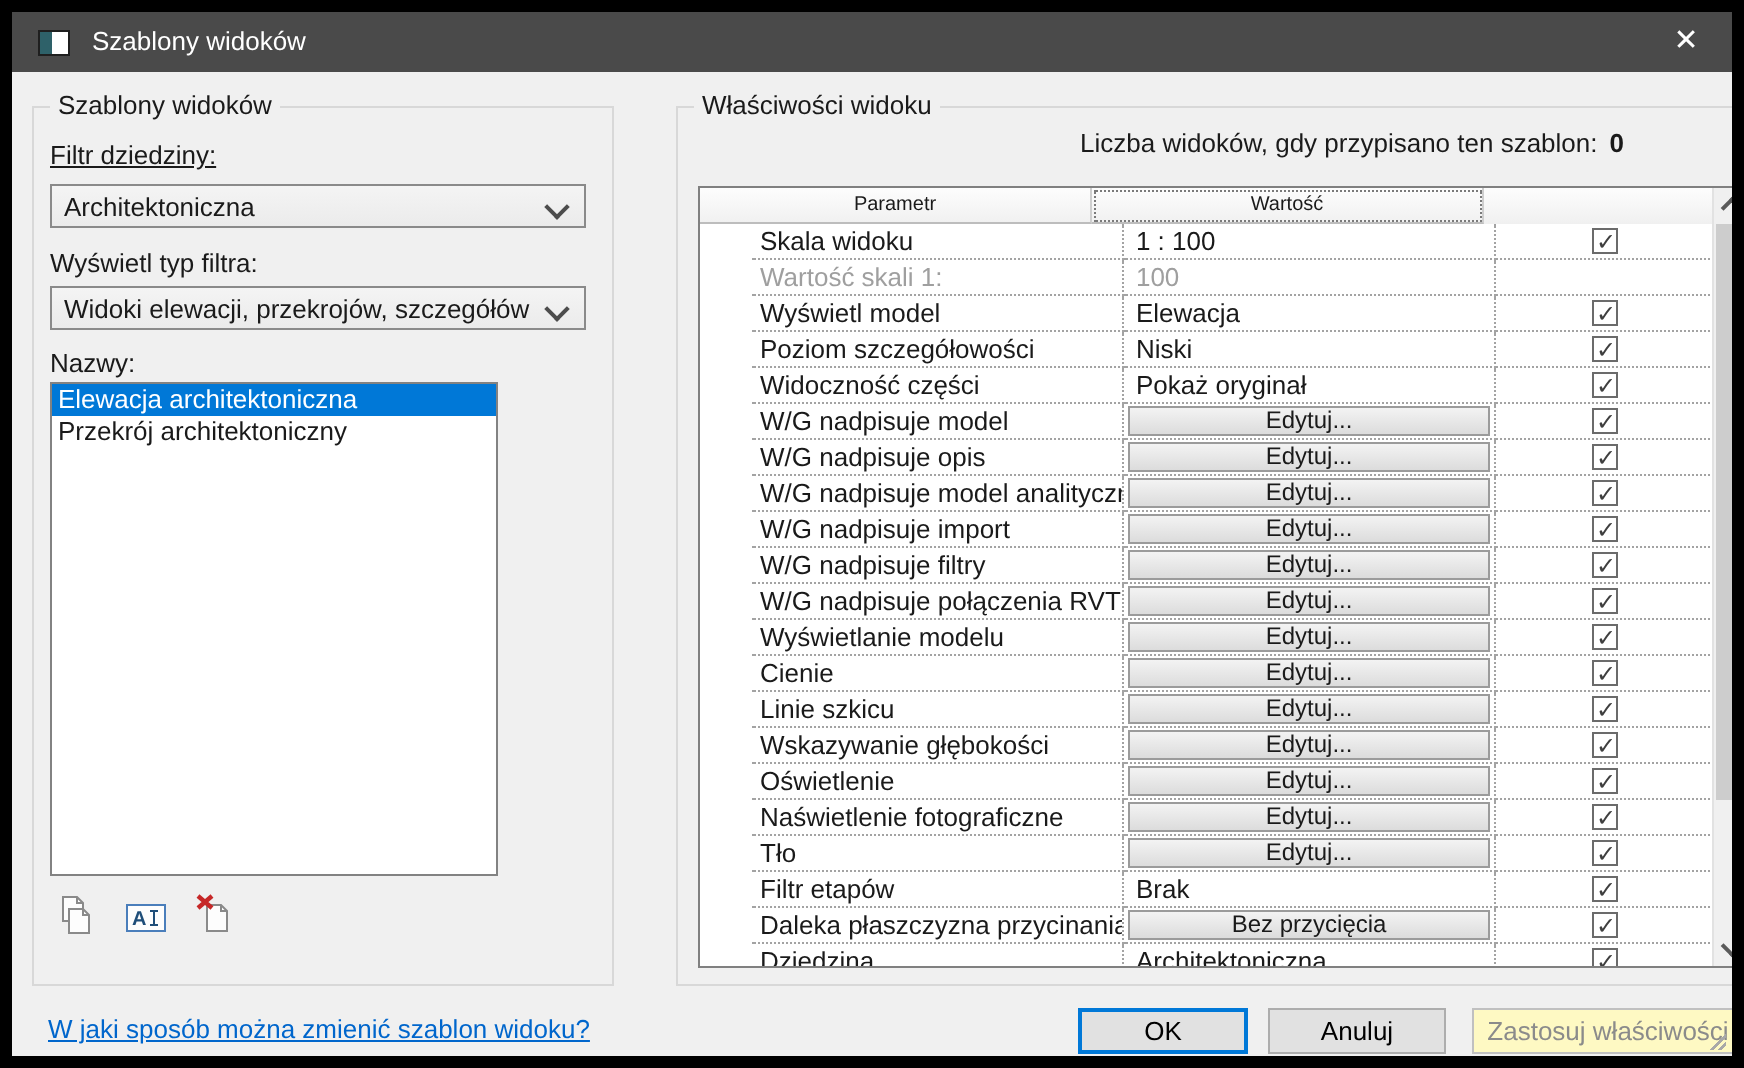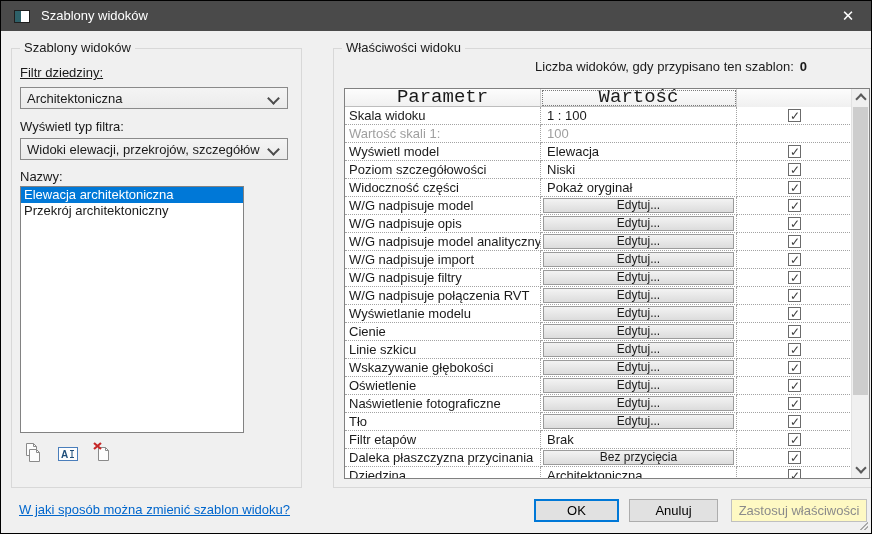--- a/index.html
+++ b/index.html
@@ -1,18 +1,18 @@
 <!DOCTYPE html>
 <html><head>
 <meta charset="utf-8">
 <style>
   html,body { margin:0; padding:0; background:#888; }
   .window {
     position:relative; width:872px; height:534px; box-sizing:border-box;
-    background:#f0f0f0; border:1px solid #000000; overflow:hidden;
+    background:#f0f0f0; border:6px solid #000000; overflow:hidden;
     font-family:"Liberation Sans", sans-serif; color:#1a1a1a;
   }
   
   .titlebar { position:absolute; left:0; top:0; right:0; height:30px; background:#4a4a4a; }
   .titleicon { position:absolute; left:13px; top:9px; width:16px; height:13px; background:#fff; border:1px solid #1f1f1f; box-sizing:border-box; }
   .titleicon::before { content:""; position:absolute; left:0; top:0; width:6px; height:11px; background:#2e6169; }
   .titletext { position:absolute; left:40px; top:7px; font-size:13px; color:#ffffff; }
   .closebtn { position:absolute; right:10px; top:4px; width:26px; height:22px; color:#fff; font-size:15px; line-height:22px; text-align:center; }
   
   .group { position:absolute; border:1px solid #d8d8d8; box-sizing:border-box; }
@@ -36,25 +36,25 @@
   .toolbtn { position:absolute; top:0; width:24px; height:24px; }
   
   .countline { position:absolute; top:10px; right:74px; font-size:13px; white-space:nowrap; }
   .countline b { margin-left:6px; }
   
   .ptable { position:absolute; left:10px; top:39px; width:526px; height:391px; box-sizing:border-box;
     border:1px solid #808080; background:#fff; }
   .thead { position:absolute; left:0; top:0; height:18px; width:507px; display:flex;
     background:linear-gradient(180deg,#fdfdfd,#f0f0f0); }
   .th { box-sizing:border-box; border-right:1px solid #cfcfcf; border-bottom:1px solid #bdbdbd;
-    font-size:19px; line-height:17px; text-align:center;font-family:Liberation Mono, monospace; }
+    font-size:10px; line-height:17px; text-align:center; }
   .th:nth-child(1){ width:196px; } .th:nth-child(2){ width:196px; } .th:nth-child(3){ width:115px; border-right:none; }
   .th.focused { outline:1px dotted #7a7a7a; outline-offset:-2px;text-align:center; }
   .tbody { position:absolute; left:0; top:18px; right:17px; bottom:0; overflow:hidden; background:#fff; }
-  .trow { display:flex; height:18px; box-sizing:border-box; }
+  .trow { display:flex; height:18px; box-sizing:border-box;padding-left:26px; }
   .td { box-sizing:border-box; border-right:1px dotted #a3a3a3; border-bottom:1px dotted #a3a3a3;
     font-size:13px; line-height:16px; overflow:hidden; white-space:nowrap; }
   .c-param { width:196px; padding:1px 0 0 4px; }
   .c-val   { width:196px; }
   .c-val.texty { padding:1px 0 0 6px; }
   .c-chk   { width:115px; text-align:center; border-right:none; }
   .trow.dis .c-param, .trow.dis .c-val { color:#9f9f9f; }
   .cellbtn { display:block; margin:1px 2px; height:15px; box-sizing:border-box;
     background:linear-gradient(180deg,#f3f3f3,#dcdcdc); border:1px solid #9b9b9b;
     font-size:12px; line-height:13px; text-align:center; color:#1a1a1a; }

